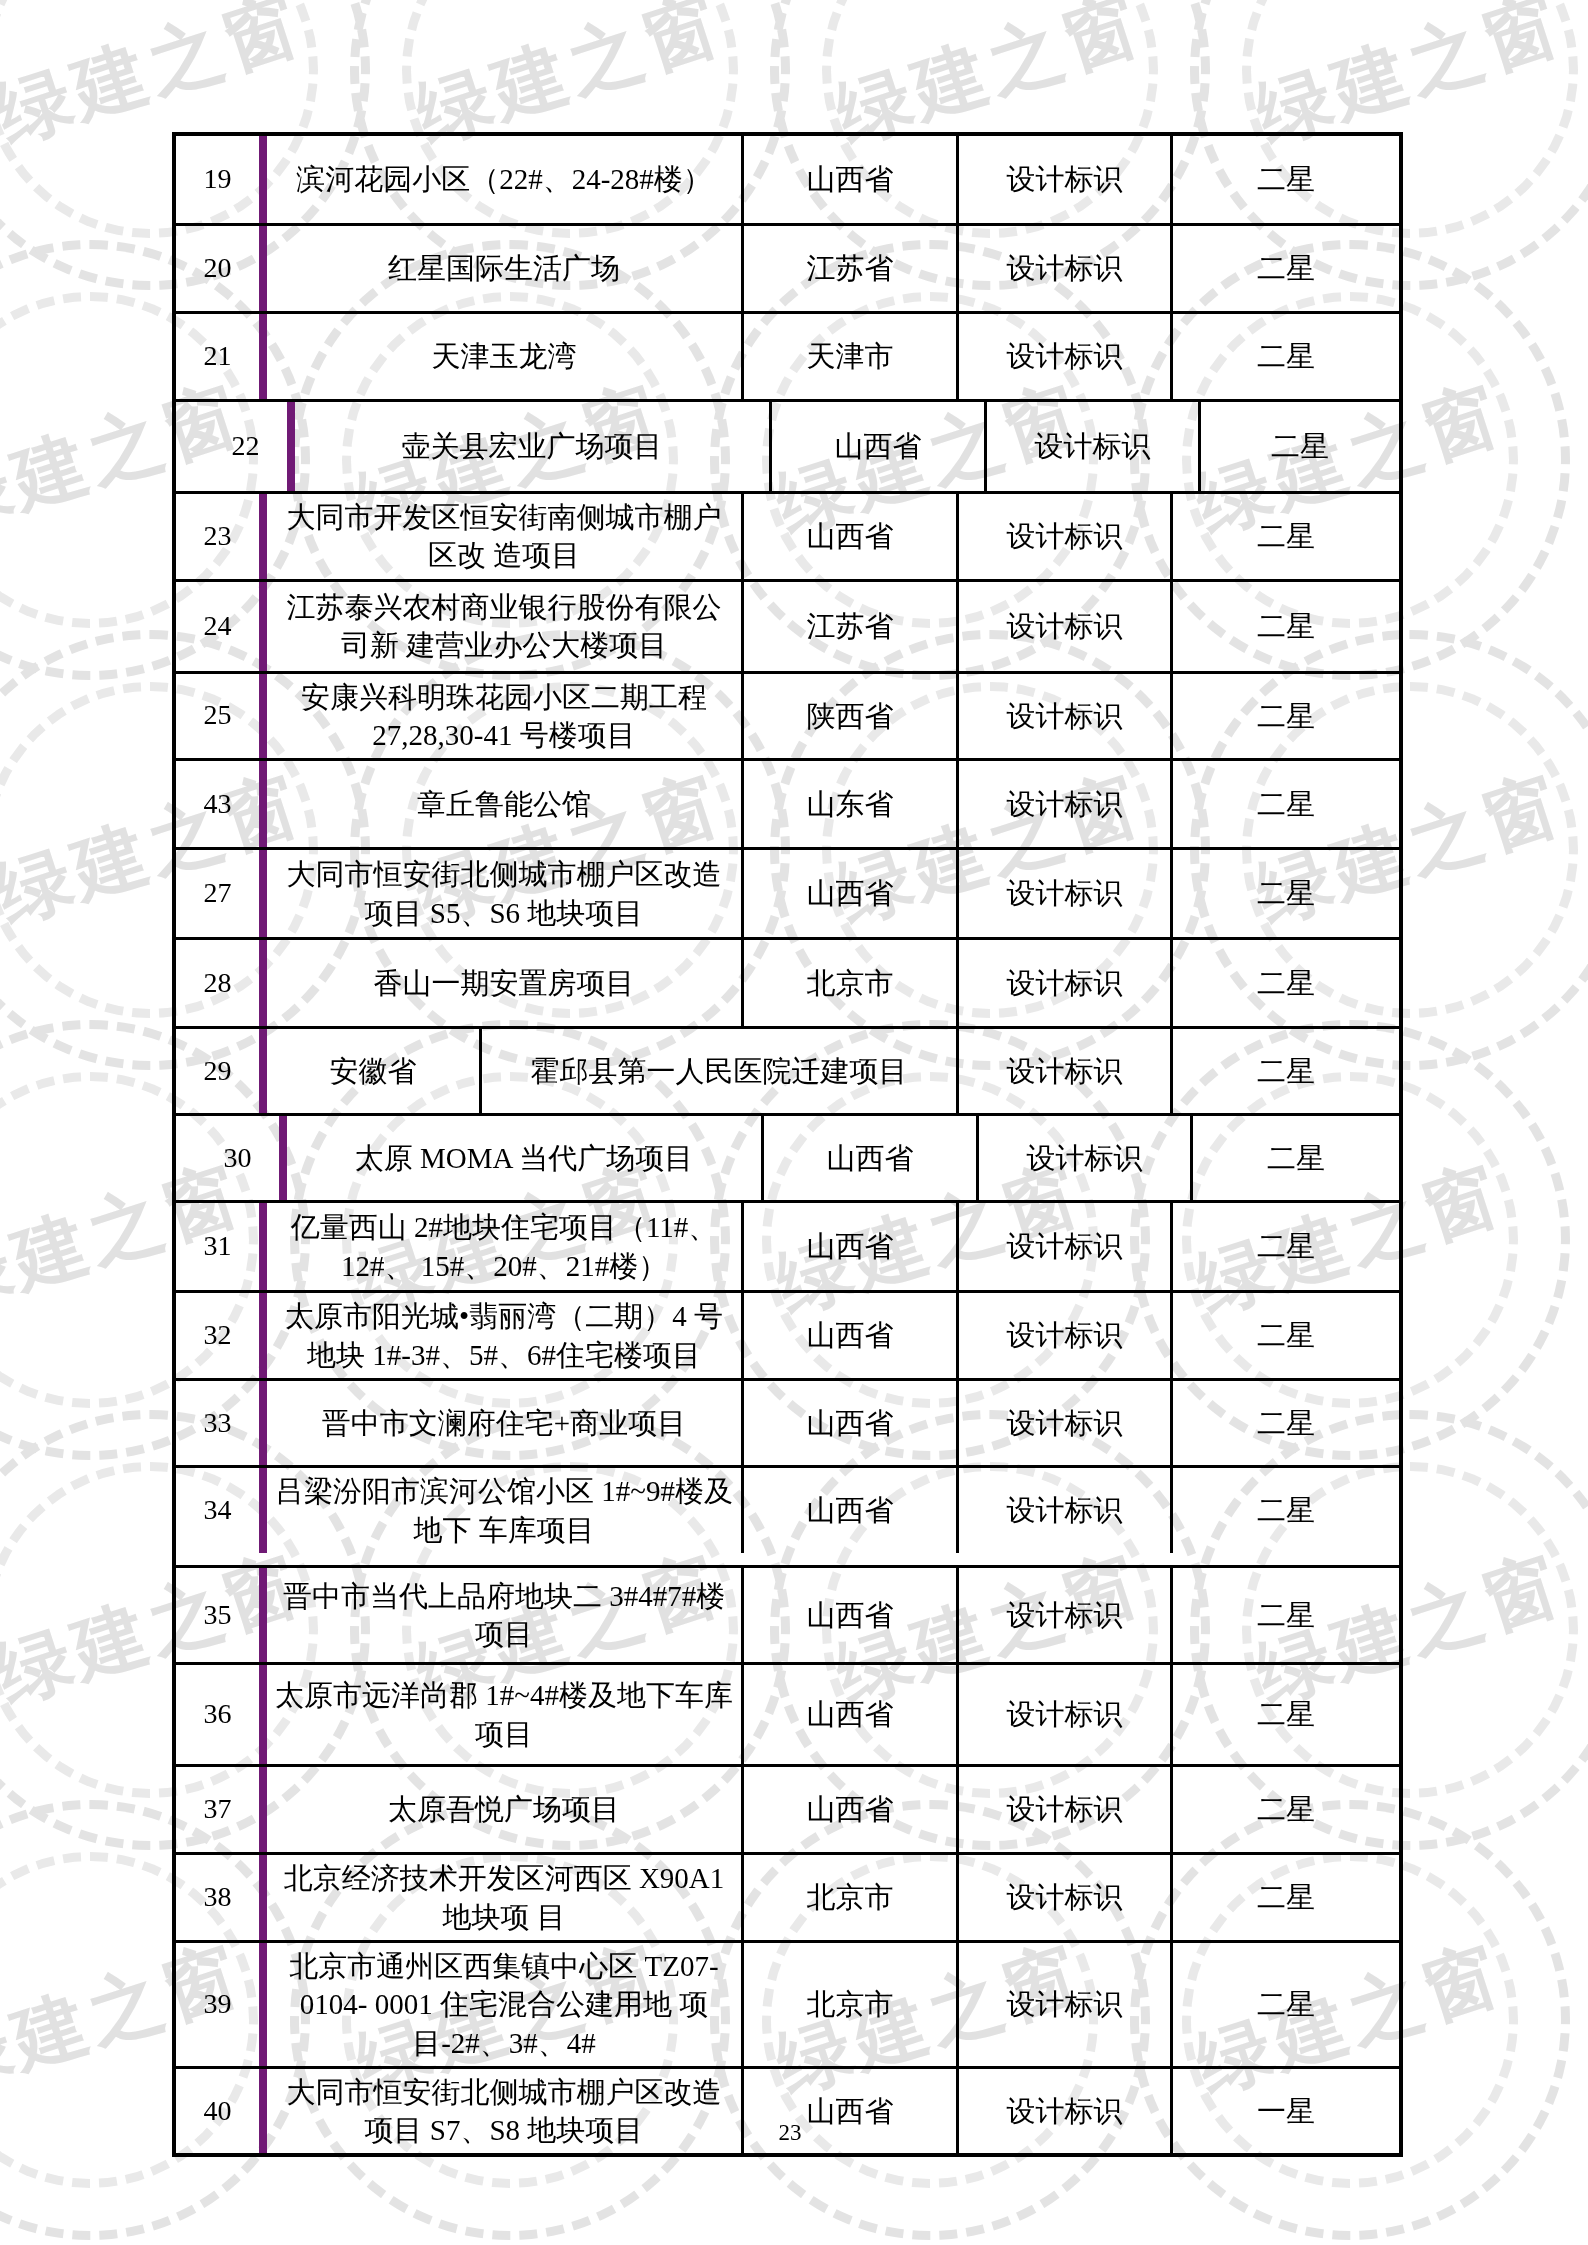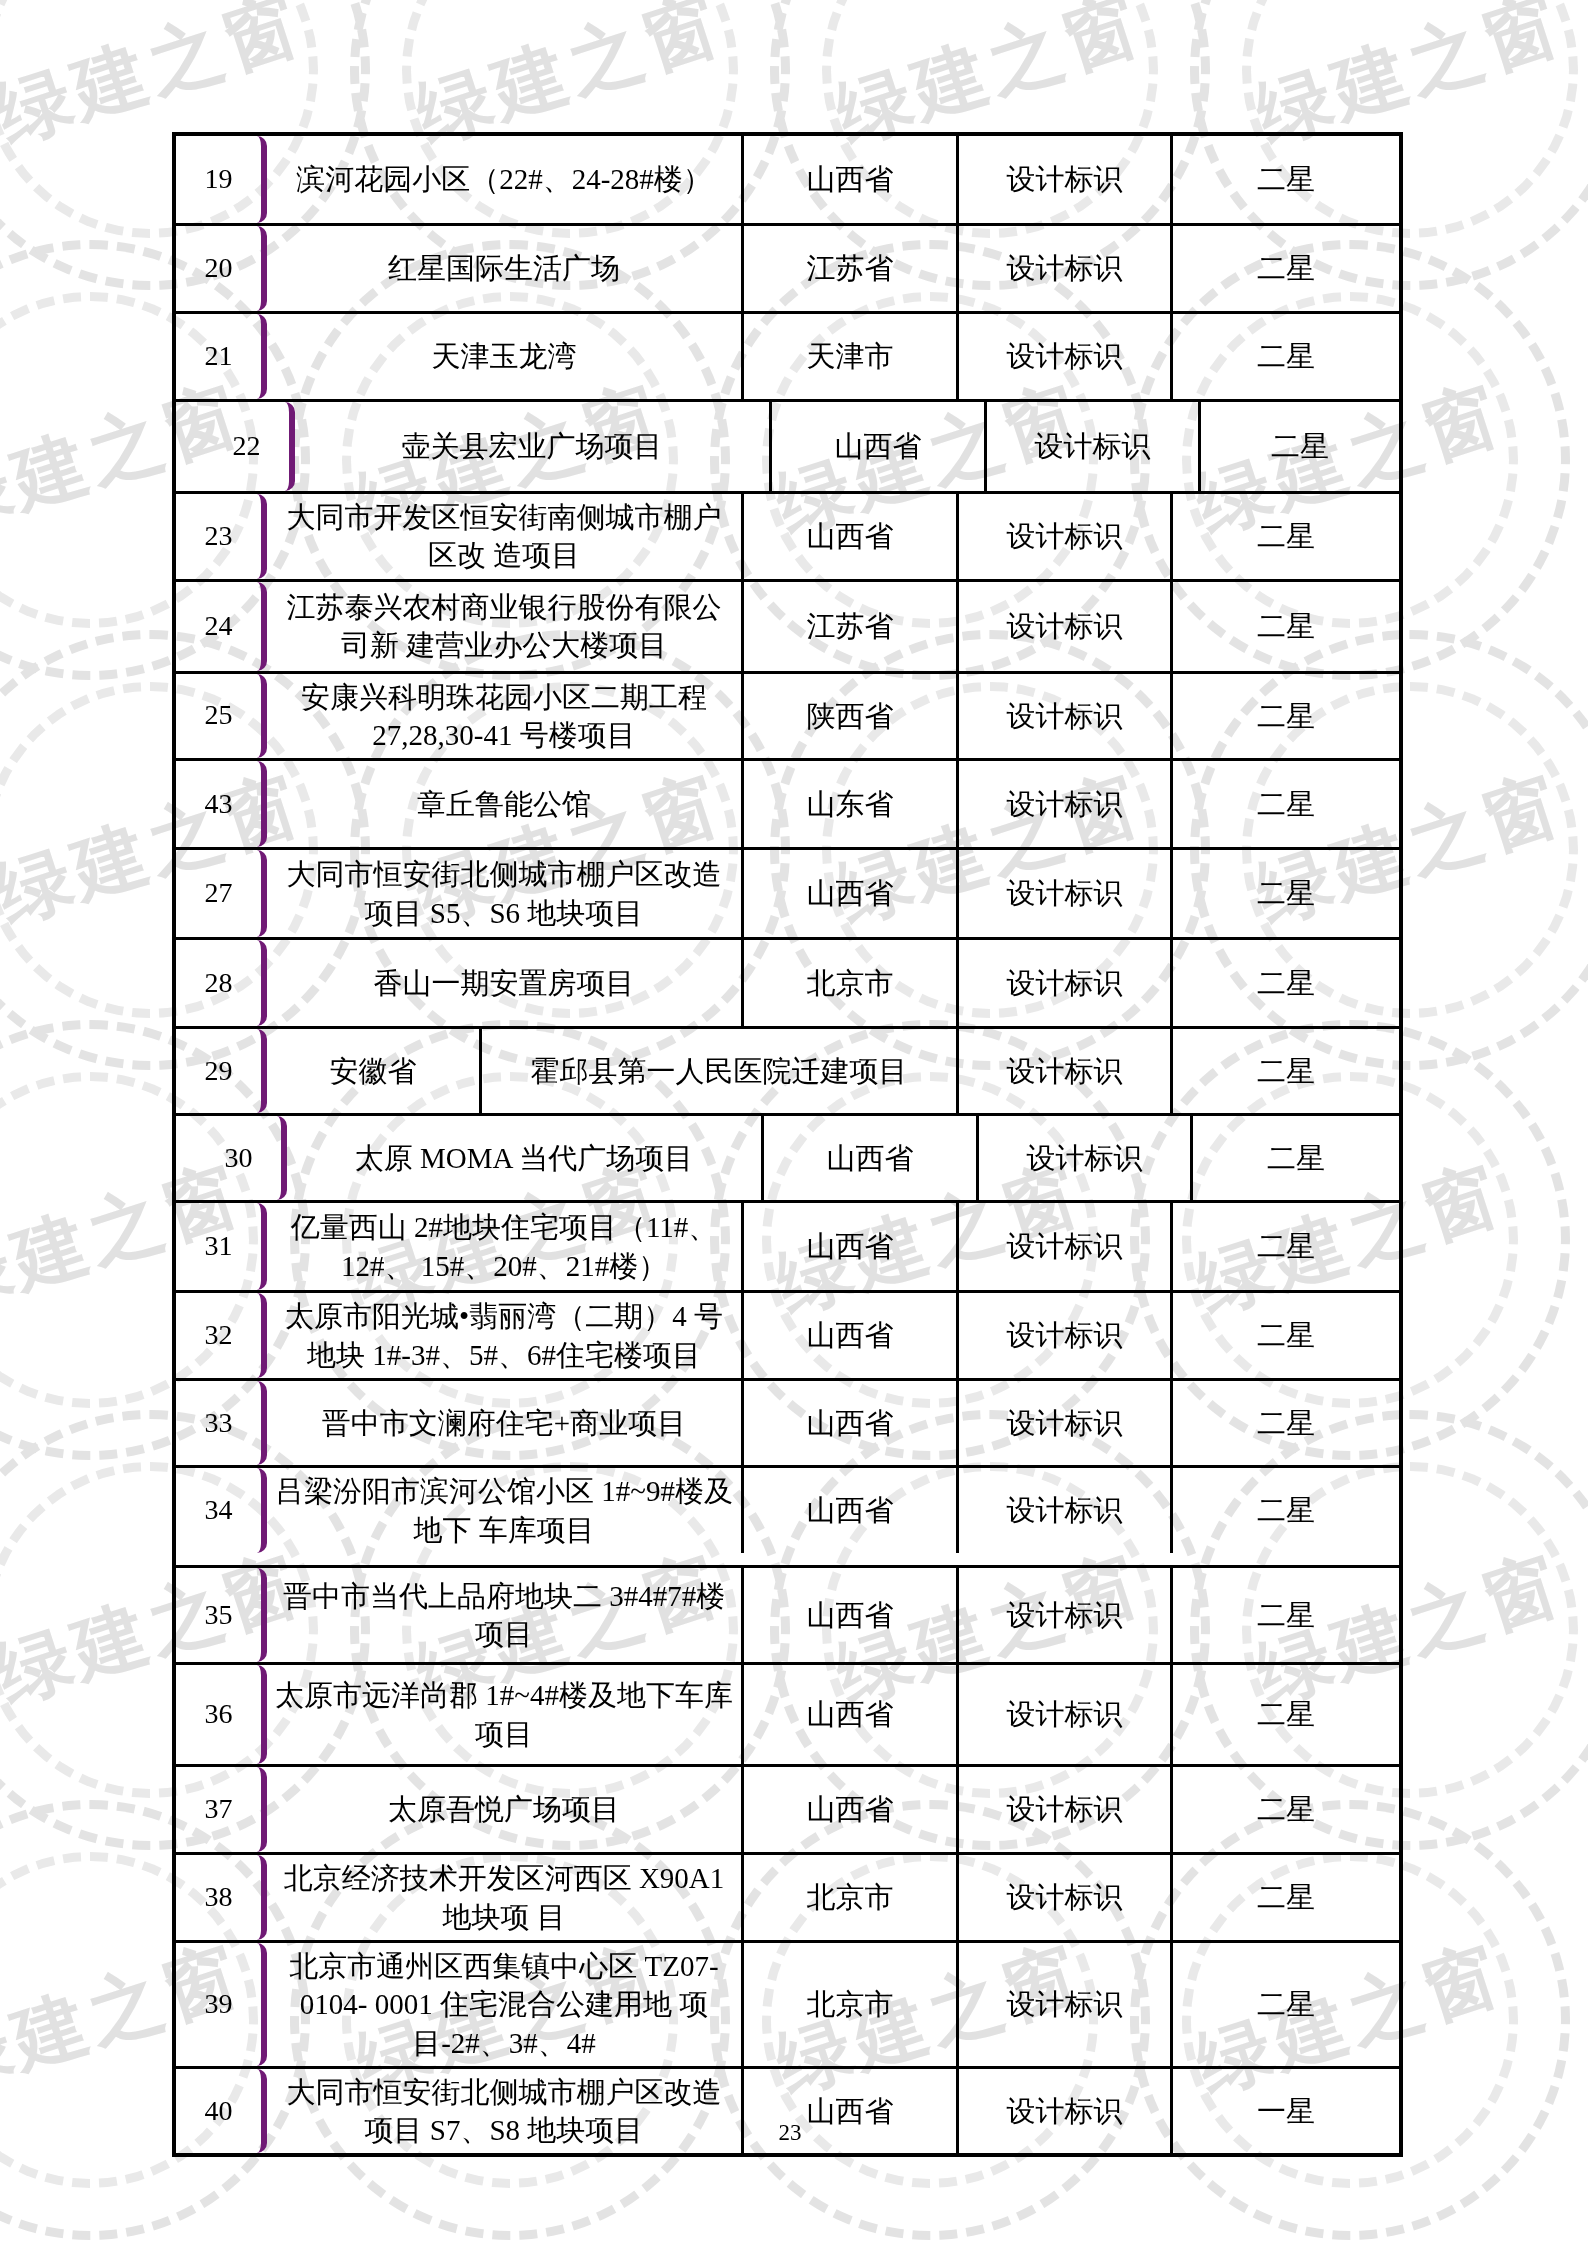--- a/index.html
+++ b/index.html
@@ -29,21 +29,21 @@
     position:absolute;left:172px;top:132px;width:1231px;z-index:1;
     border:4px solid #000;box-sizing:border-box;background:transparent;
   }
   .t-row{display:flex;align-items:stretch;border-top:3px solid #000;box-sizing:border-box;}
   .t-row:first-child{border-top:none;}
   .cell{
     display:flex;align-items:center;justify-content:center;
     box-sizing:border-box;text-align:center;
     font-size:29px;line-height:1.32;padding:4px 8px;
   }
-  .c-no{width:91px;border-right:6px solid #701a75;font-size:28px;border-radius:10px;}
+  .c-no{width:91px;border-right:8px solid #701a75;font-size:28px;}
   .c-name{width:477px;border-right:3px solid #000;}
   .c-prov{width:215px;border-right:3px solid #000;}
   .c-label{width:214px;border-right:3px solid #000;}
   .c-star{flex:1;}
 
   
   .page-num{
     position:absolute;left:0;top:2120px;width:1580px;z-index:1;
     text-align:center;font-size:23px;
   }

